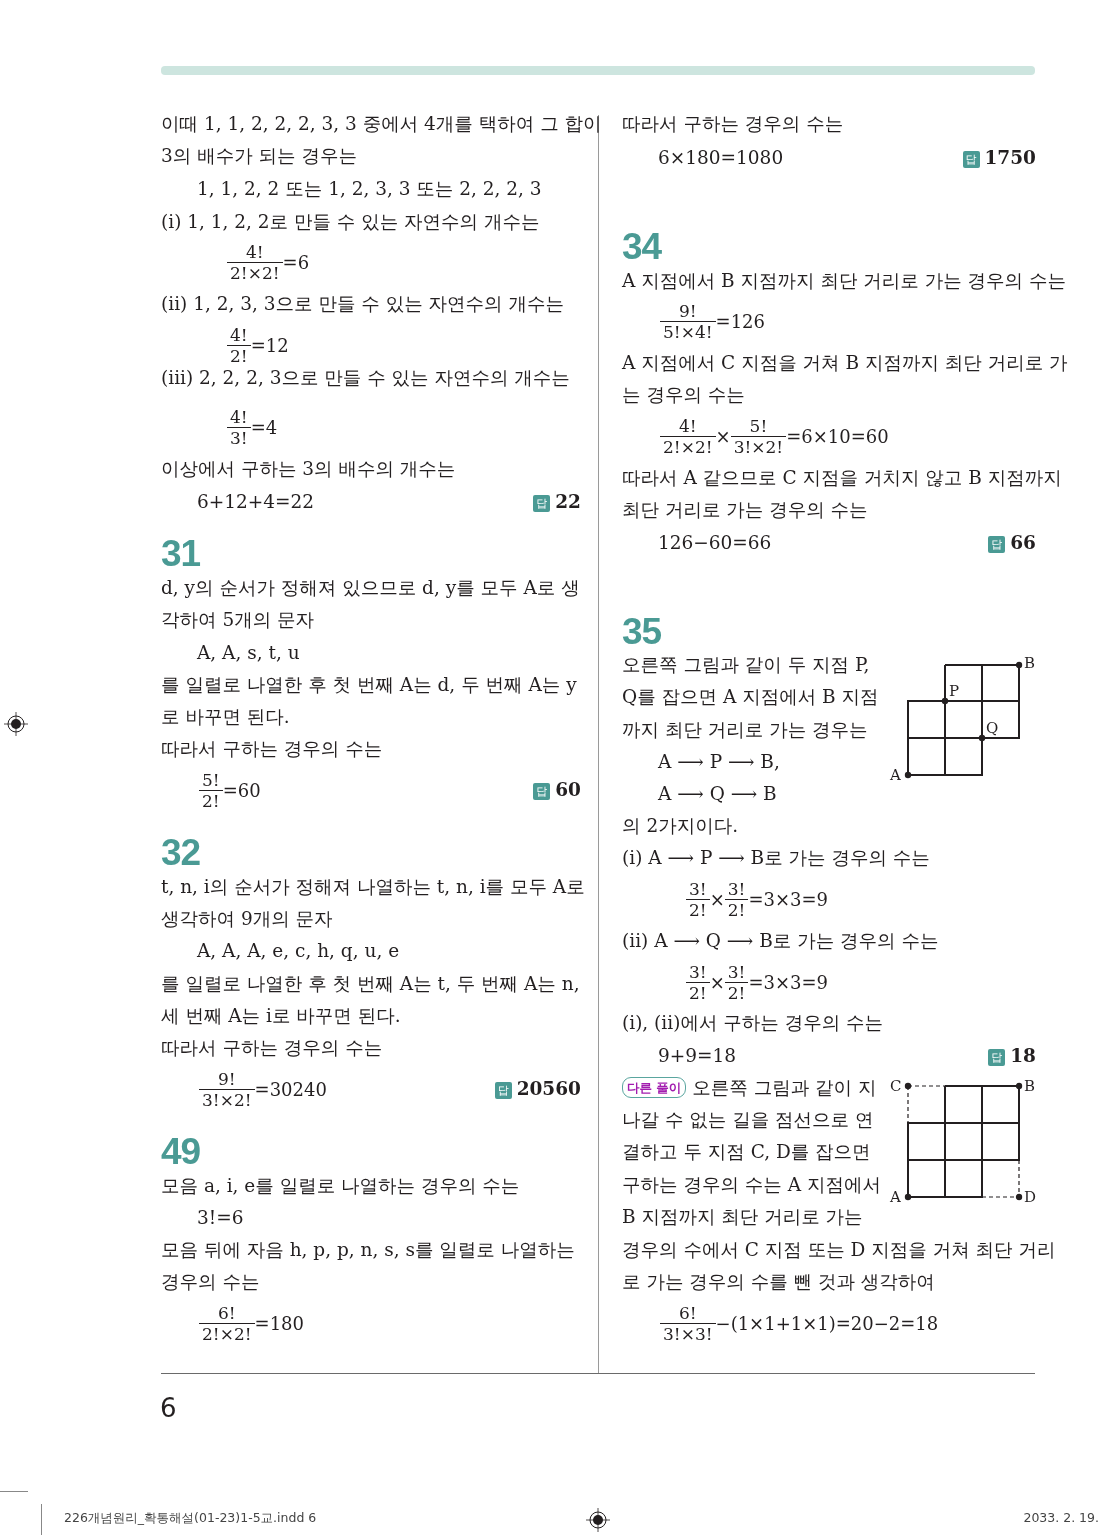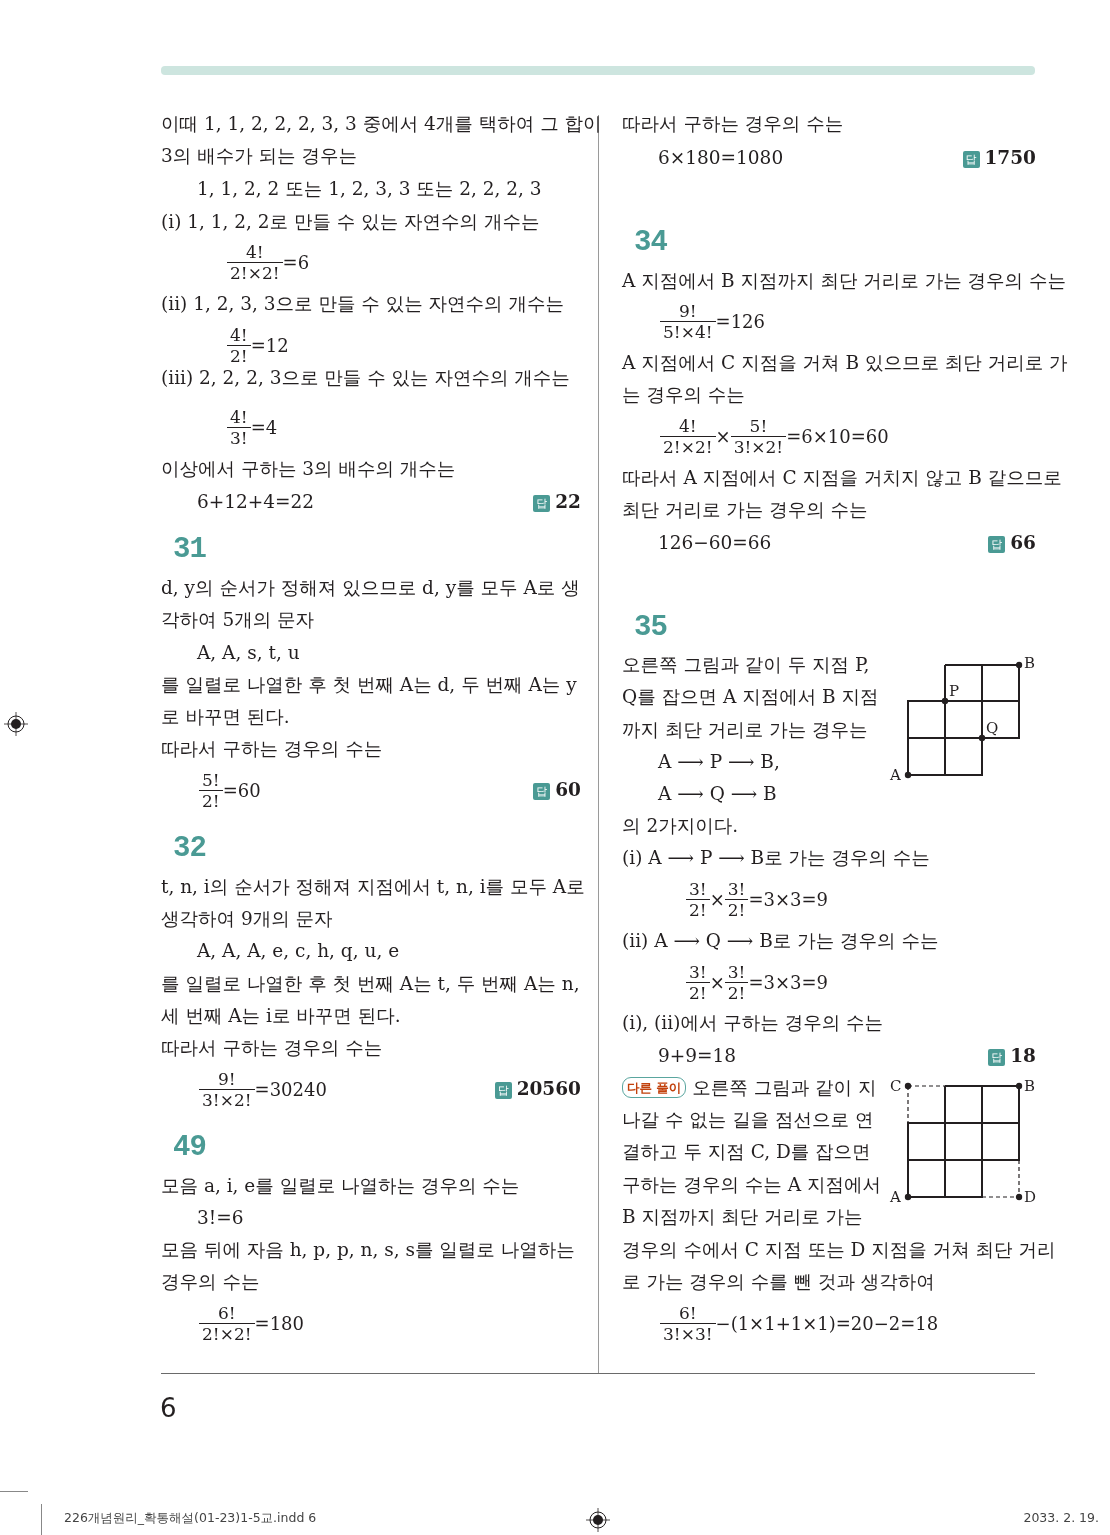--- a/index.html
+++ b/index.html
@@ -7,33 +7,33 @@
          font-family: "DejaVu Serif", "Liberation Serif", serif; color: #231f20; }
   .topbar { position: absolute; left: 161px; top: 66px; width: 874px; height: 9px;
             background: #cde5df; border-radius: 4px; }
   .col { position: absolute; top: 108px; width: 420px; }
   .col-left { left: 161px; }
   .col-right { left: 622px; width: 414px; }
   .divider-v { position: absolute; left: 598px; top: 115px; width: 1px; height: 1258px; background: #9a9a9a; }
   .divider-h { position: absolute; left: 161px; top: 1373px; width: 874px; height: 1px; background: #6a6a6a; }
   .line { position: absolute; left: 0; font-size: 18.5px; line-height: 32px; white-space: nowrap; }
   .ind { left: 36px; }
-  .qnum { position: absolute; left: 12px; font-family: Liberation Mono, monospace;
-          font-weight: bold; font-size: 29px; color: #4a9a94; letter-spacing: -1px; }
+  .qnum { position: absolute; left: 0; font-family: Liberation Sans, sans-serif;
+          font-weight: bold; font-size: 37px; color: #4a9a94; letter-spacing: -1px; }
   .frac { display: inline-block; vertical-align: middle; text-align: center; font-size: 17px; line-height: 20px; }
   .frac .num { display: block; padding: 0 3px; border-bottom: 1px solid #231f20; }
   .frac .den { display: block; padding: 0 3px; }
   .math { position: absolute; font-size: 18px; white-space: nowrap; }
   .math .rest { vertical-align: middle; }
   .ans { position: absolute; right: 0; font-size: 18.5px; line-height: 32px; white-space: nowrap; }
   .ans-box { display: inline-block; width: 17px; height: 17px; background: #4a9a94; color: #fff;
              font-family: "DejaVu Sans", "Liberation Sans", sans-serif; font-size: 11px; line-height: 17px;
              text-align: center; border-radius: 2px; vertical-align: 1px; margin-right: 5px; }
   .ans-val { font-weight: bold; }
-  .badge { display: inline-block; border: 1.5px solid #5aa69f; border-radius: 9px; color: #c2410c;
+  .badge { display: inline-block; border: 1.5px solid #5aa69f; border-radius: 9px; color: #a21caf;
            font-family: "DejaVu Sans", "Liberation Sans", sans-serif; font-size: 12.5px; font-weight: bold;
            line-height: 19px; padding: 0 4px; margin-right: 6px; vertical-align: 2px; }
   .fig { position: absolute; }
   .pagenum { position: absolute; left: 160px; top: 1393px; font-family: "DejaVu Sans", "Liberation Sans", sans-serif;
              font-size: 26px; color: #231f20; }
   .footer { position: absolute; top: 1510px; font-family: "DejaVu Sans", "Liberation Sans", sans-serif;
             font-size: 12.5px; color: #444; white-space: nowrap; }
   .crop-h { position: absolute; left: 0; top: 1491px; width: 28px; height: 1px; background: #888; }
   .crop-v { position: absolute; left: 41px; top: 1504px; width: 1px; height: 31px; background: #888; }
   .reg { position: absolute; width: 24px; height: 24px; }
@@ -70,21 +70,21 @@
   <div class="line ind" style="top:529px">A, A, s, t, u</div>
   <div class="line" style="top:561px">를 일렬로 나열한 후 첫 번째 A는 d, 두 번째 A는 y</div>
   <div class="line" style="top:593px">로 바꾸면 된다.</div>
   <div class="line" style="top:625px">따라서 구하는 경우의 수는</div>
   <div class="math" style="left:38px;top:662px">
     <span class="frac"><span class="num">5!</span><span class="den">2!</span></span><span class="rest">=60</span>
   </div>
   <div class="ans" style="top:666px"><span class="ans-box">답</span><span class="ans-val">60</span></div>
 
   <div class="qnum" style="top:724px">32</div>
-  <div class="line" style="top:763px">t, n, i의 순서가 정해져 지점에서 t, n, i를 모두 A로</div>
+  <div class="line" style="top:763px">t, n, i의 순서가 정해져 나열하는 t, n, i를 모두 A로</div>
   <div class="line" style="top:795px">생각하여 9개의 문자</div>
   <div class="line ind" style="top:827px">A, A, A, e, c, h, q, u, e</div>
   <div class="line" style="top:860px">를 일렬로 나열한 후 첫 번째 A는 t, 두 번째 A는 n,</div>
   <div class="line" style="top:892px">세 번째 A는 i로 바꾸면 된다.</div>
   <div class="line" style="top:924px">따라서 구하는 경우의 수는</div>
   <div class="math" style="left:38px;top:961px">
     <span class="frac"><span class="num">9!</span><span class="den">3!×2!</span></span><span class="rest">=30240</span>
   </div>
   <div class="ans" style="top:965px"><span class="ans-box">답</span><span class="ans-val">20560</span></div>
 
@@ -101,26 +101,26 @@
 <div class="col col-right">
   <div class="line" style="top:0">따라서 구하는 경우의 수는</div>
   <div class="line ind" style="top:34px">6×180=1080</div>
   <div class="ans" style="top:34px"><span class="ans-box">답</span><span class="ans-val">1750</span></div>
 
   <div class="qnum" style="top:118px">34</div>
   <div class="line" style="top:157px">A 지점에서 B 지점까지 최단 거리로 가는 경우의 수는</div>
   <div class="math" style="left:38px;top:193px">
     <span class="frac"><span class="num">9!</span><span class="den">5!×4!</span></span><span class="rest">=126</span>
   </div>
-  <div class="line" style="top:239px">A 지점에서 C 지점을 거쳐 B 있으므로 최단 거리로 가</div>
+  <div class="line" style="top:239px">A 지점에서 C 지점을 거쳐 B 지점까지 최단 거리로 가</div>
   <div class="line" style="top:271px">는 경우의 수는</div>
   <div class="math" style="left:38px;top:308px">
     <span class="frac"><span class="num">4!</span><span class="den">2!×2!</span></span><span class="rest">×</span><span class="frac"><span class="num">5!</span><span class="den">3!×2!</span></span><span class="rest">=6×10=60</span>
   </div>
-  <div class="line" style="top:354px">따라서 A 지점에서 C 지점을 거치지 않고 B 같으므로</div>
+  <div class="line" style="top:354px">따라서 A 같으므로 C 지점을 거치지 않고 B 지점까지</div>
   <div class="line" style="top:386px">최단 거리로 가는 경우의 수는</div>
   <div class="line ind" style="top:419px">126−60=66</div>
   <div class="ans" style="top:419px"><span class="ans-box">답</span><span class="ans-val">66</span></div>
 
   <div class="qnum" style="top:503px">35</div>
   <div class="line" style="top:541px">오른쪽 그림과 같이 두 지점 P,</div>
   <div class="line" style="top:573px">Q를 잡으면 A 지점에서 B 지점</div>
   <div class="line" style="top:606px">까지 최단 거리로 가는 경우는</div>
   <div class="line ind" style="top:638px">A ⟶ P ⟶ B,</div>
   <div class="line ind" style="top:670px">A ⟶ Q ⟶ B</div>

